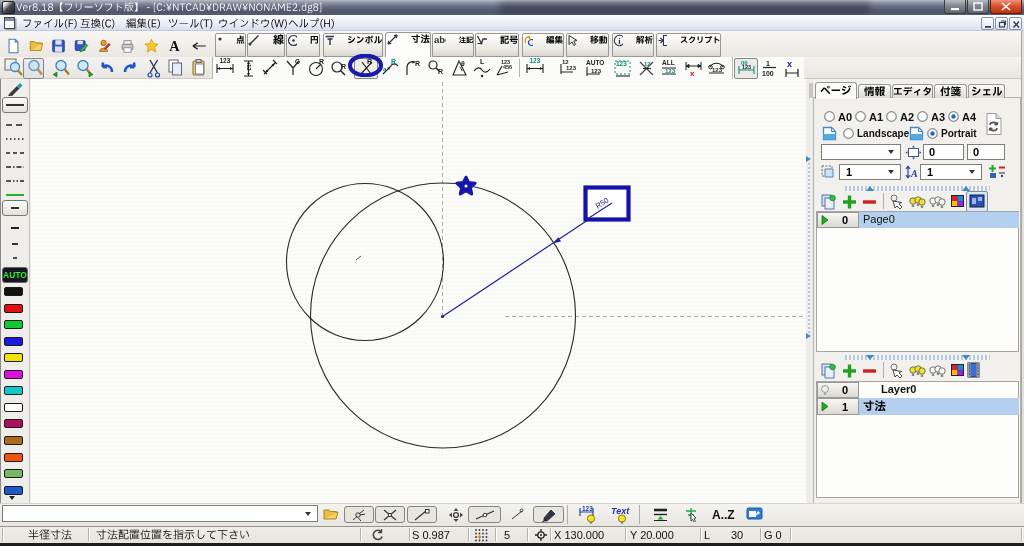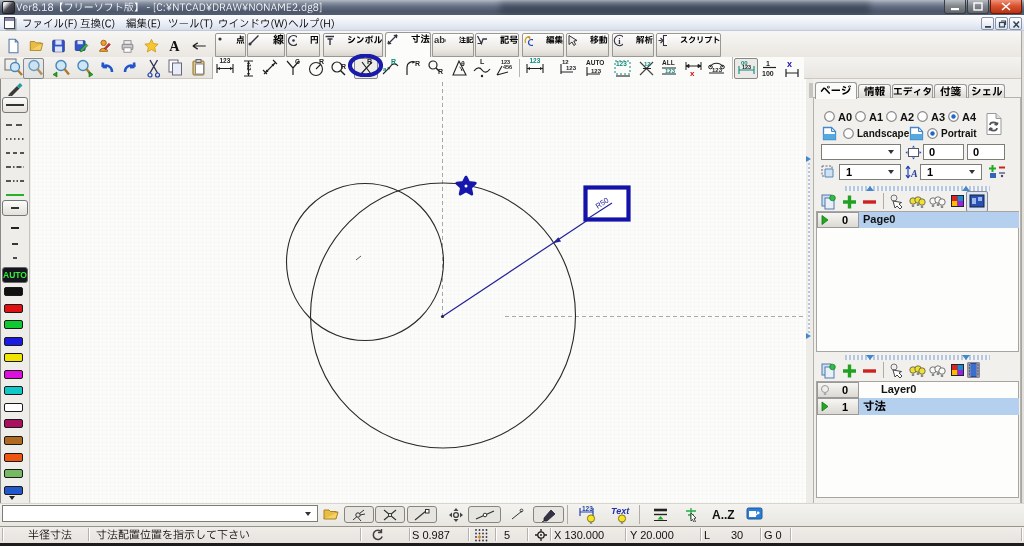--- a/index.html
+++ b/index.html
@@ -750,21 +750,21 @@
     </svg>
   </div>
 <div class="ab" style="left:816px;top:211px;width:203px;height:141px;background:#fdfdfc;border:1px solid #a8a5a0"></div>
 <div class="ab" style="left:817px;top:212px;width:202px;height:16px;background:#b4d0ee"></div>
 <div class="ab" style="left:817px;top:212px;width:42px;height:16px;background:linear-gradient(#f6f6f4,#dcd9d2);border:1px solid #999">
     <svg width="40" height="14">
       <path d="M4 2.5 L10 7 L4 11.5 Z" fill="#21aa21" stroke="#117711" stroke-width=".8"></path>
     </svg>
     <span style="position:absolute;left:24px;top:1px;font-size:11px;font-weight:bold">0</span>
   </div>
-<div class="cell" style="left:863px;top:213px;font-weight:bold">Page0</div>
+<div class="cell" style="left:863px;top:213px;font-weight:normal">Page0</div>
 <div class="ab" style="left:845px;top:355px;width:145px;height:5px;background:repeating-linear-gradient(90deg,#b8c8dc 0 2px,#f2f4f8 2px 4px)"></div>
 <div class="ab" style="left:866px;top:355px;width:0;height:0;border-left:4px solid transparent;border-right:4px solid transparent;border-top:5px solid #4488cc"></div>
 <div class="ab" style="left:962px;top:355px;width:0;height:0;border-left:4px solid transparent;border-right:4px solid transparent;border-top:5px solid #4488cc"></div>
 <div class="ab" style="left:820px;top:362px">
     <svg width="17" height="18">
       <rect x="2" y="2" width="9" height="11" fill="#cfe0f2" stroke="#5577aa"></rect>
       <rect x="5" y="5" width="9" height="11" fill="#e8f0fa" stroke="#5577aa"></rect>
       <circle cx="12.5" cy="5" r="2.8" fill="#33bb44" stroke="#117722" stroke-width=".7"></circle>
     </svg>
   </div>

